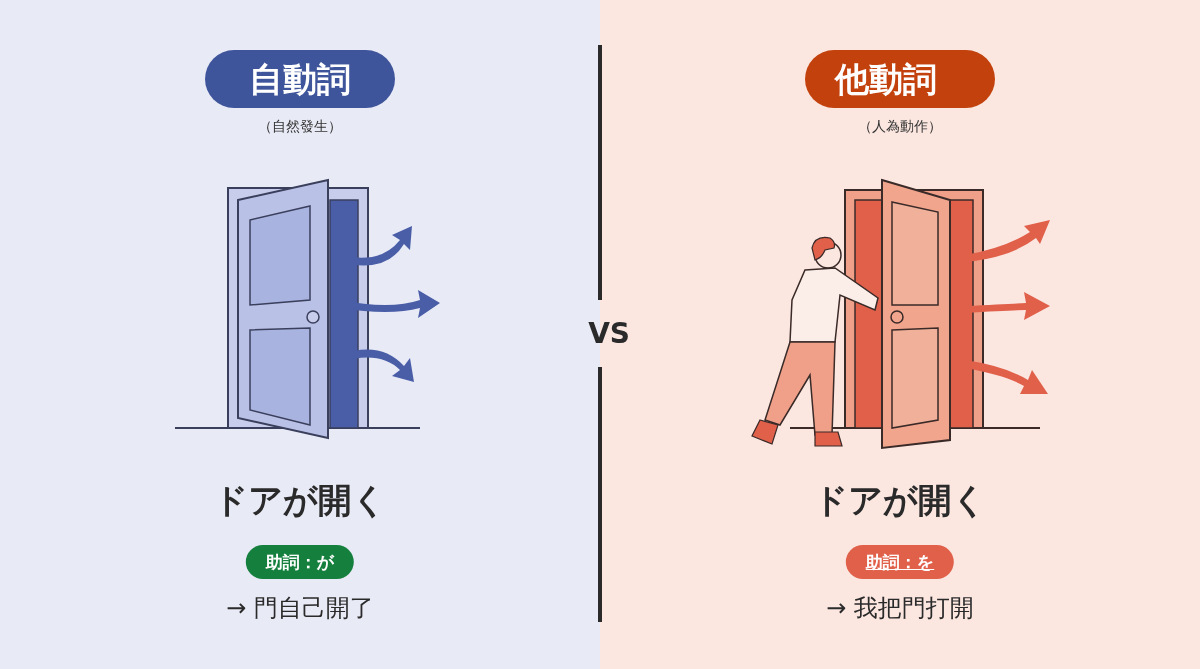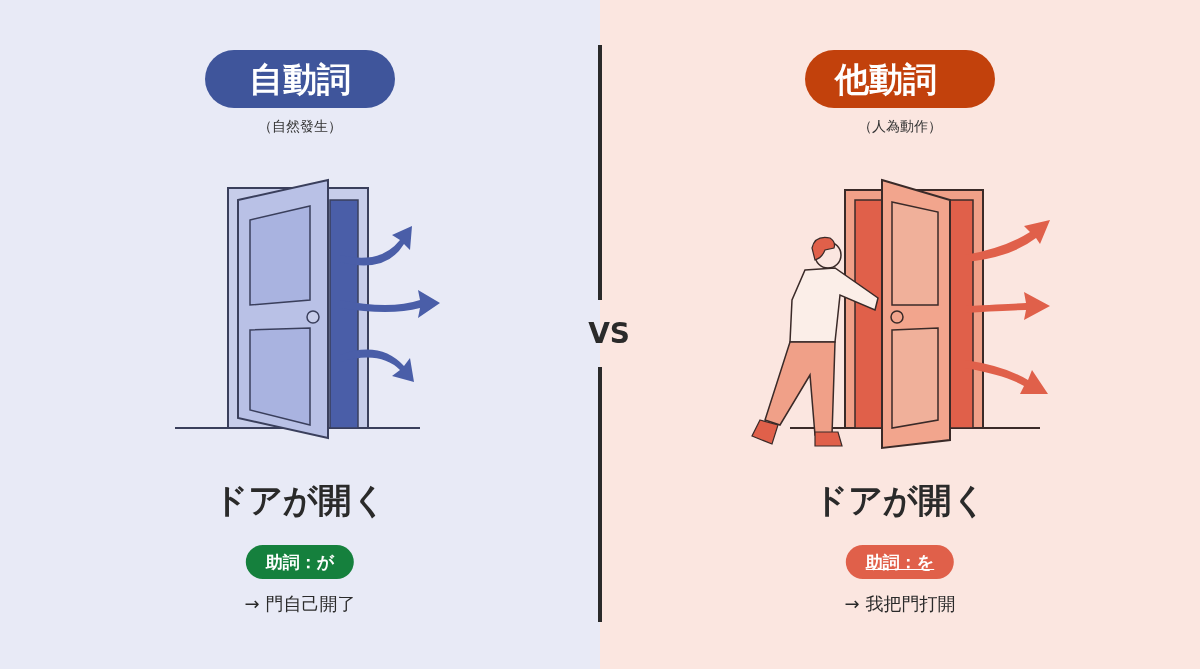--- a/index.html
+++ b/index.html
@@ -18,21 +18,21 @@
   .sub { position:absolute; top:118px; width:600px; text-align:center; font-size:14px; color:#333; }
   .illus { position:absolute; top:170px; left:0; width:600px; height:290px; }
   .main-text { position:absolute; top:478px; width:600px; text-align:center; font-size:34px; font-weight:bold; color:#2a2a2a; }
   .badge {
     position:absolute; top:545px; left:50%; transform:translateX(-50%);
     height:34px; line-height:34px; padding:0 20px; border-radius:17px; color:#fff;
     font-size:17px; font-weight:bold; white-space:nowrap;
   }
   .left .badge { background:#15803d; }
   .right .badge { background:#e0604a;text-decoration:underline; }
-  .trans { position:absolute; top:592px; width:600px; text-align:center; font-size:18px; color:#2a2a2a; }
+  .trans { position:absolute; top:592px; width:600px; text-align:center; font-size:24px; color:#2a2a2a; }
   .divider-top { position:absolute; left:598px; top:45px; width:4px; height:255px; background:#2a2a2a; }
   .divider-bot { position:absolute; left:598px; top:367px; width:4px; height:255px; background:#2a2a2a; }
   .vs { position:absolute; left:570px; top:317px; width:60px; text-align:right; font-size:28px; font-weight:bold; color:#2a2a2a; }
 </style>
 </head>
 <body>
 
 <div class="root">
 
   <div class="panel left">

